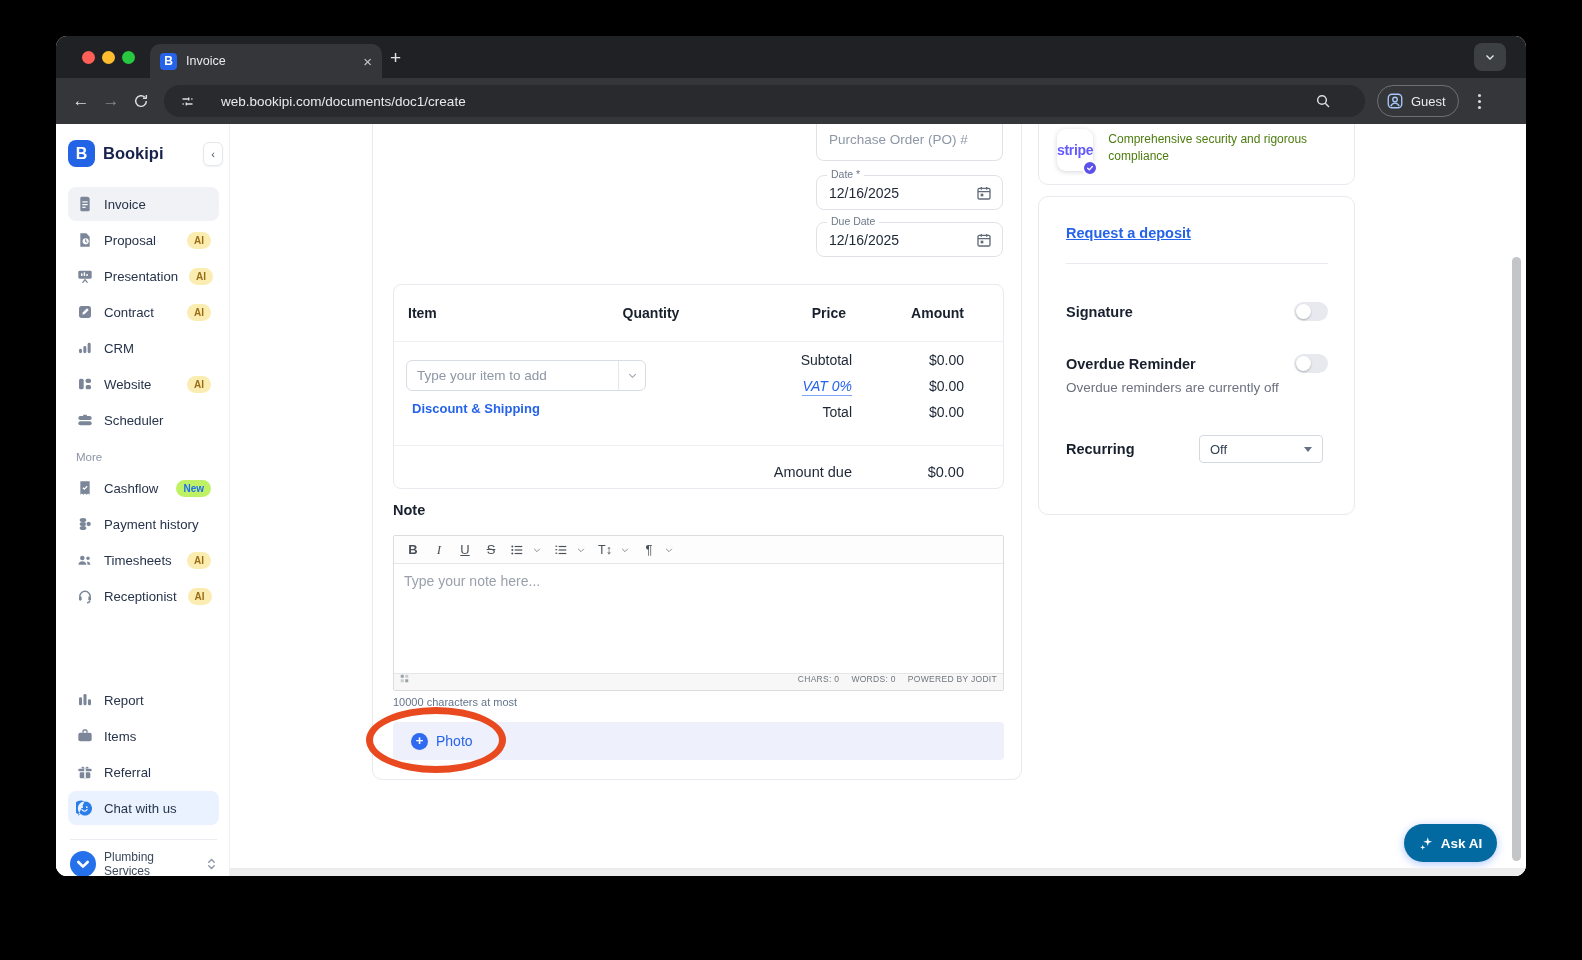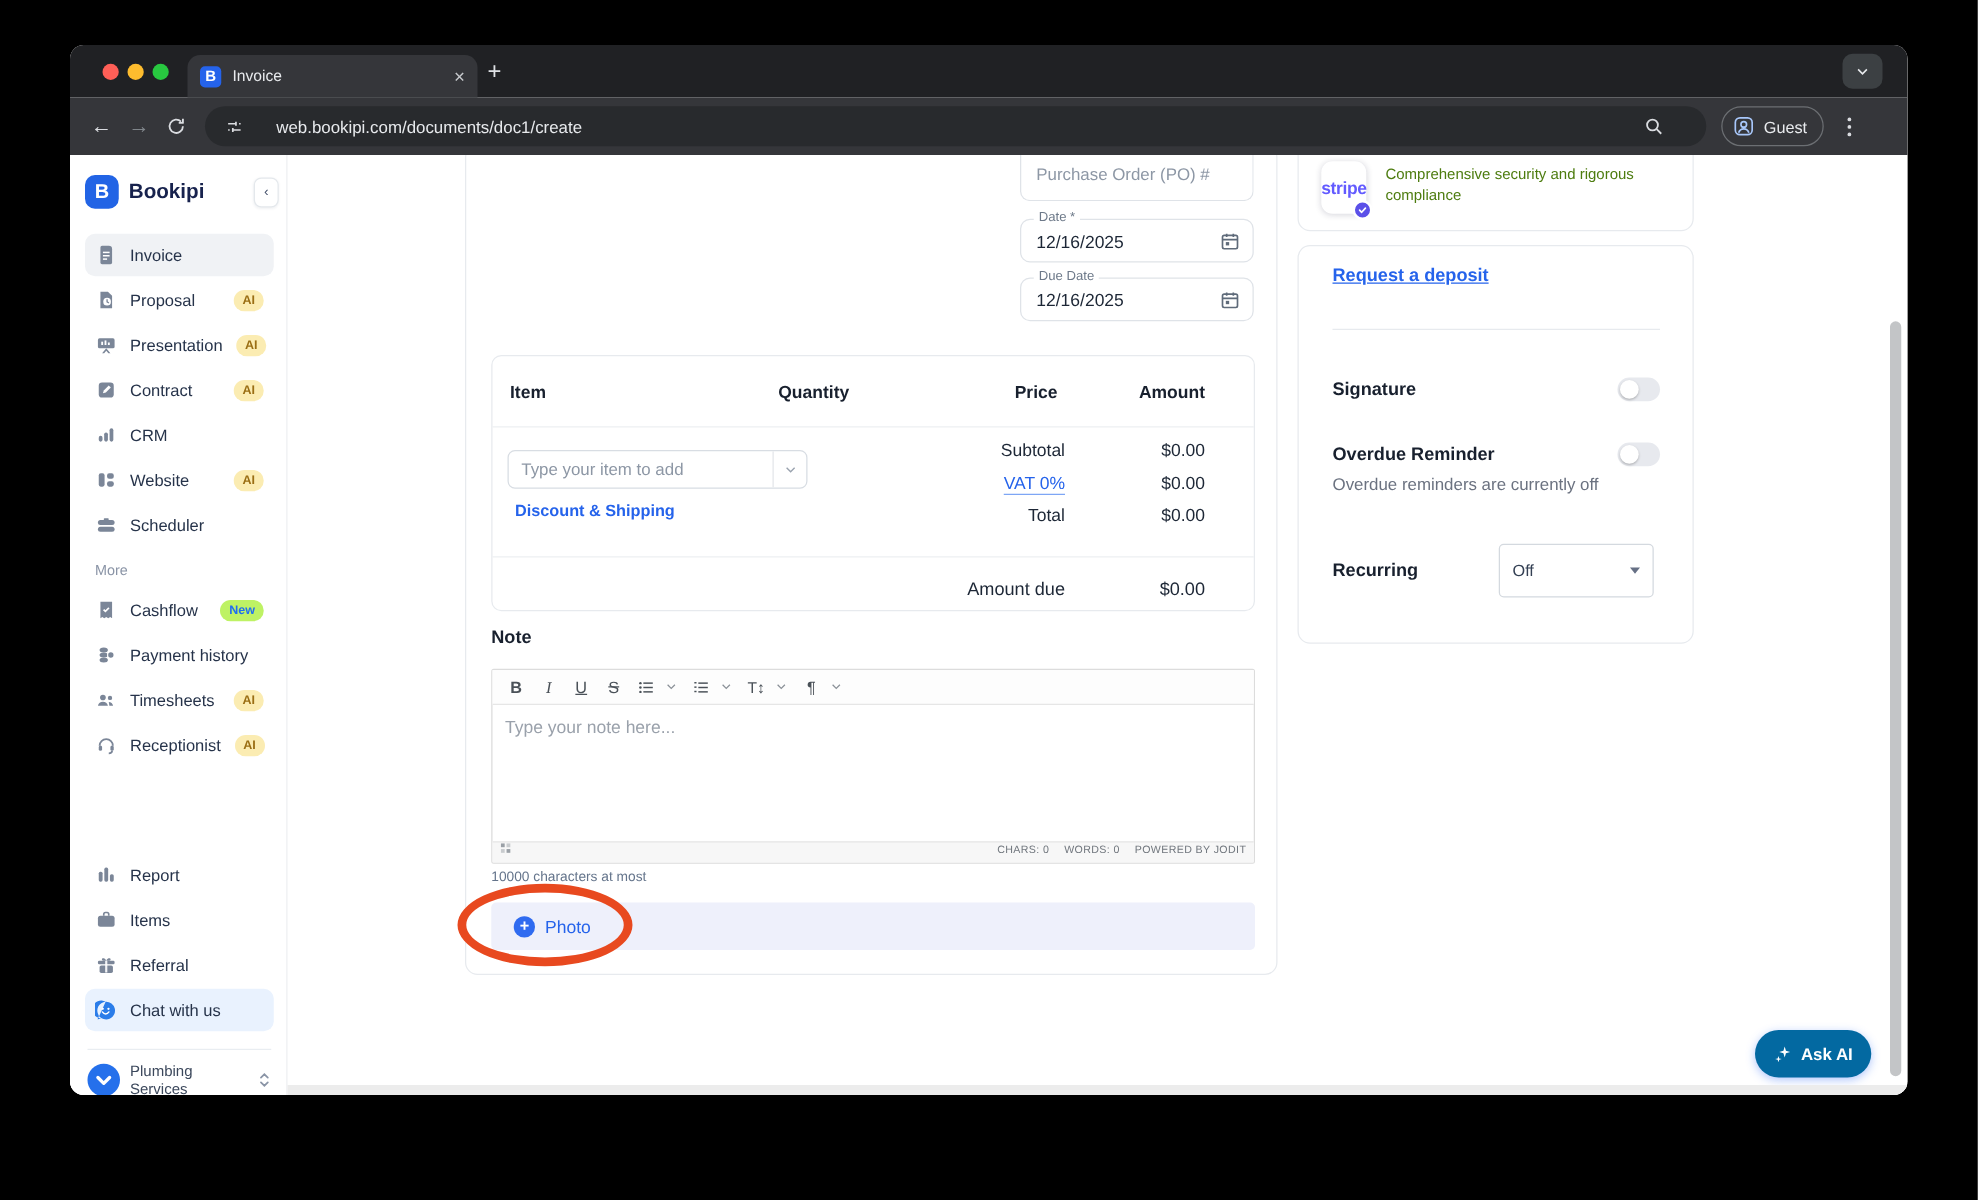--- a/index.html
+++ b/index.html
@@ -99,30 +99,30 @@
   .annotation { position:absolute; left:310px; top:583px; width:140px; height:66px; border:7px solid #e8491f; border-radius:50%; z-index:50; }
 
   
   .rcard1 { position:absolute; left:982px; top:-30px; width:317px; height:91px; background:#fff; border:1px solid #e7eaee; border-radius:10px; display:flex; align-items:flex-start; gap:15px; padding:34px 20px 0 18px; }
   .stripe-box { position:relative; width:42px; height:42px; border-radius:9px; background:#fff; box-shadow:0 1px 5px rgba(25,30,60,.18); display:flex; align-items:center; justify-content:center; }
   .stripe-word { color:#635bff; font-weight:bold; font-size:14px; letter-spacing:-.3px; }
   .stripe-shield { position:absolute; right:-5px; bottom:-5px; width:16px; height:16px; border-radius:50%; background:#5b50e8; border:2px solid #fff; display:flex; align-items:center; justify-content:center; }
   .stripe-text { font-size:12px; color:#4d7c0f; line-height:1.4; font-weight:500; padding-top:2px; }
 
   .rcard2 { position:absolute; left:982px; top:72px; width:317px; height:319px; background:#fff; border:1px solid #e7eaee; border-radius:10px; }
-  .deposit-link { position:absolute; left:27px; top:16px; font-size:14.5px; font-weight:bold; color:#2563eb; text-decoration:underline; }
+  .deposit-link { position:absolute; left:27px; top:28px; font-size:14.5px; font-weight:bold; color:#2563eb; text-decoration:underline; }
   .rdiv { position:absolute; left:27px; top:66px; width:262px; border-top:1px solid #e7eaee; }
   .rrow-label { font-size:14.5px; font-weight:bold; color:#18202e; }
   .rsub { position:absolute; left:27px; top:183px; font-size:13.5px; color:#6b7280; }
   .sig-row { position:absolute; left:27px; right:26px; top:105px; display:flex; justify-content:space-between; align-items:center; }
   .ovr-row { position:absolute; left:27px; right:26px; top:157px; display:flex; justify-content:space-between; align-items:center; }
   .rec-row { position:absolute; left:27px; right:31px; top:238px; display:flex; justify-content:space-between; align-items:center; }
   .toggle { width:34px; height:19px; border-radius:10px; background:#e7e9ee; position:relative; }
   .toggle .knob { position:absolute; left:2px; top:2px; width:15px; height:15px; border-radius:50%; background:#fff; box-shadow:0 1px 2px rgba(0,0,0,.25); }
-  .select { width:124px; height:43px; border:1px solid #d4d9df; border-radius:4px; display:flex; align-items:center; padding:0 10px; font-size:13px; color:#344054; }
+  .select { width:124px; height:28px; border:1px solid #d4d9df; border-radius:4px; display:flex; align-items:center; padding:0 10px; font-size:13px; color:#344054; }
   .select .caret { margin-left:auto; width:0; height:0; border-left:4.5px solid transparent; border-right:4.5px solid transparent; border-top:5px solid #667085; }
 
   .askai-btn { position:absolute; left:1348px; top:700px; width:93px; height:38px; border-radius:19px; background:#0369a1; display:flex; align-items:center; justify-content:center; gap:7px; color:#fff; font-size:13.5px; font-weight:bold; box-shadow:0 2px 8px rgba(26,92,245,.35); }
 
   .scroll-thumb { position:absolute; left:1456px; top:133px; width:9px; height:604px; border-radius:5px; background:#c3c5c7; }
   .bottom-strip { position:absolute; left:174px; top:744px; right:0; height:8px; background:#ececec; }
 </style>
 </head>
 <body>
 
@@ -419,21 +419,21 @@
           </span>
         </div>
         <span class="discount-link">Discount &amp; Shipping</span>
 
         <div class="totals">
           <div class="trow">
             <span class="tlabel">Subtotal</span>
             <span class="tval">$0.00</span>
           </div>
           <div class="trow">
-            <span class="tlabel"><a class="vat-link" style="text-decoration:none;">VAT 0%</a></span>
+            <span class="tlabel"><a class="vat-link" style="text-decoration:none;font-style:italic;">VAT 0%</a></span>
             <span class="tval">$0.00</span>
           </div>
           <div class="trow">
             <span class="tlabel">Total</span>
             <span class="tval">$0.00</span>
           </div>
         </div>
 
         <div class="table-div"></div>
         <div class="amount-due-row">

